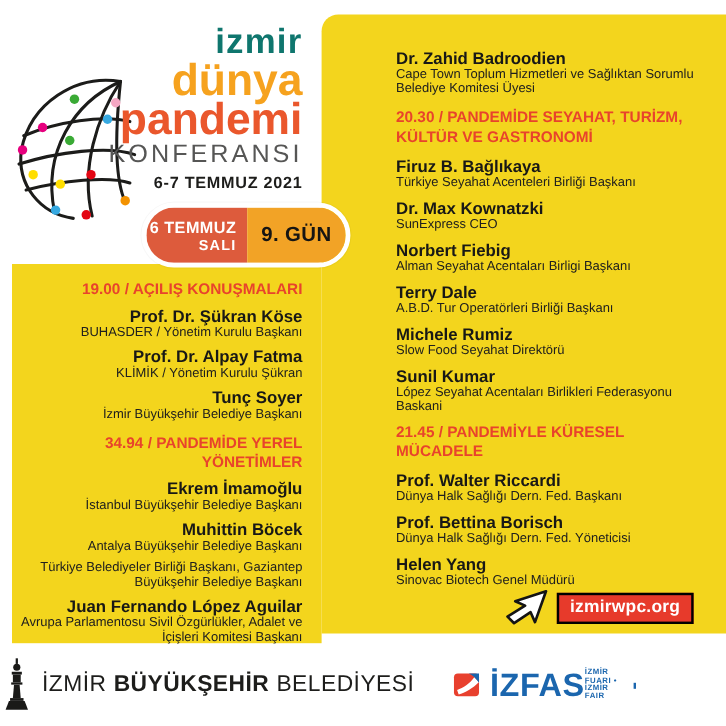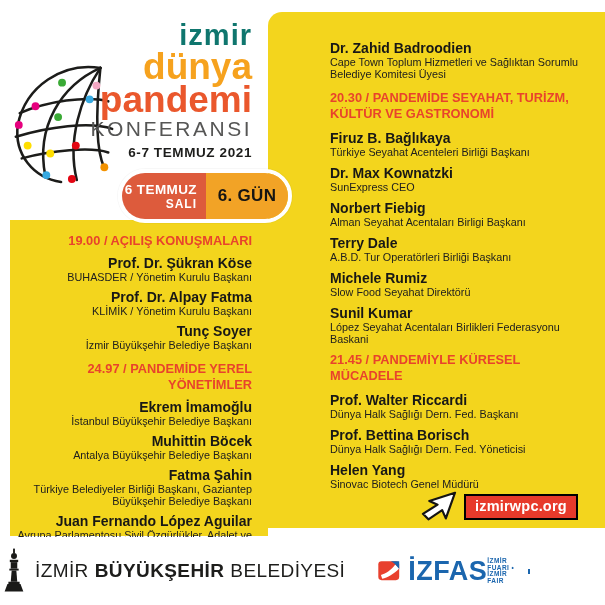--- a/index.html
+++ b/index.html
@@ -108,49 +108,48 @@
       <div class="l-konferans">KONFERANSI</div>
       <div class="l-dates">6-7 TEMMUZ 2021</div>
     </div>
   </div>
 
   <div class="day-badge">
     <div class="db-left">
       <div class="db-date">6 TEMMUZ</div>
       <div class="db-day">SALI</div>
     </div>
-    <div class="db-right">6. GÜN</div>
+    <div class="db-right">9. GÜN</div>
   </div>
 
   <div class="col-left">
     <div class="session-header">19.00 / AÇILIŞ KONUŞMALARI</div>
     <div class="speaker">
       <div class="sp-name">Prof. Dr. Şükran Köse</div>
       <div class="sp-role">BUHASDER / Yönetim Kurulu Başkanı</div>
     </div>
     <div class="speaker">
       <div class="sp-name">Prof. Dr. Alpay Fatma</div>
-      <div class="sp-role">KLİMİK / Yönetim Kurulu Başkanı</div>
+      <div class="sp-role">KLİMİK / Yönetim Kurulu Şükran</div>
     </div>
     <div class="speaker">
       <div class="sp-name">Tunç Soyer</div>
       <div class="sp-role">İzmir Büyükşehir Belediye Başkanı</div>
     </div>
 
-    <div class="session-header later">24.97 / PANDEMİDE YEREL YÖNETİMLER</div>
+    <div class="session-header later">34.94 / PANDEMİDE YEREL YÖNETİMLER</div>
     <div class="speaker">
       <div class="sp-name">Ekrem İmamoğlu</div>
       <div class="sp-role">İstanbul Büyükşehir Belediye Başkanı</div>
     </div>
     <div class="speaker">
       <div class="sp-name">Muhittin Böcek</div>
       <div class="sp-role">Antalya Büyükşehir Belediye Başkanı</div>
     </div>
     <div class="speaker">
-      <div class="sp-name">Fatma Şahin</div>
       <div class="sp-role">Türkiye Belediyeler Birliği Başkanı, Gaziantep Büyükşehir Belediye Başkanı</div>
     </div>
     <div class="speaker">
       <div class="sp-name">Juan Fernando López Aguilar</div>
       <div class="sp-role">Avrupa Parlamentosu Sivil Özgürlükler, Adalet ve İçişleri Komitesi Başkanı</div>
     </div>
   </div>
 
   <div class="col-right">
     <div class="speaker">

